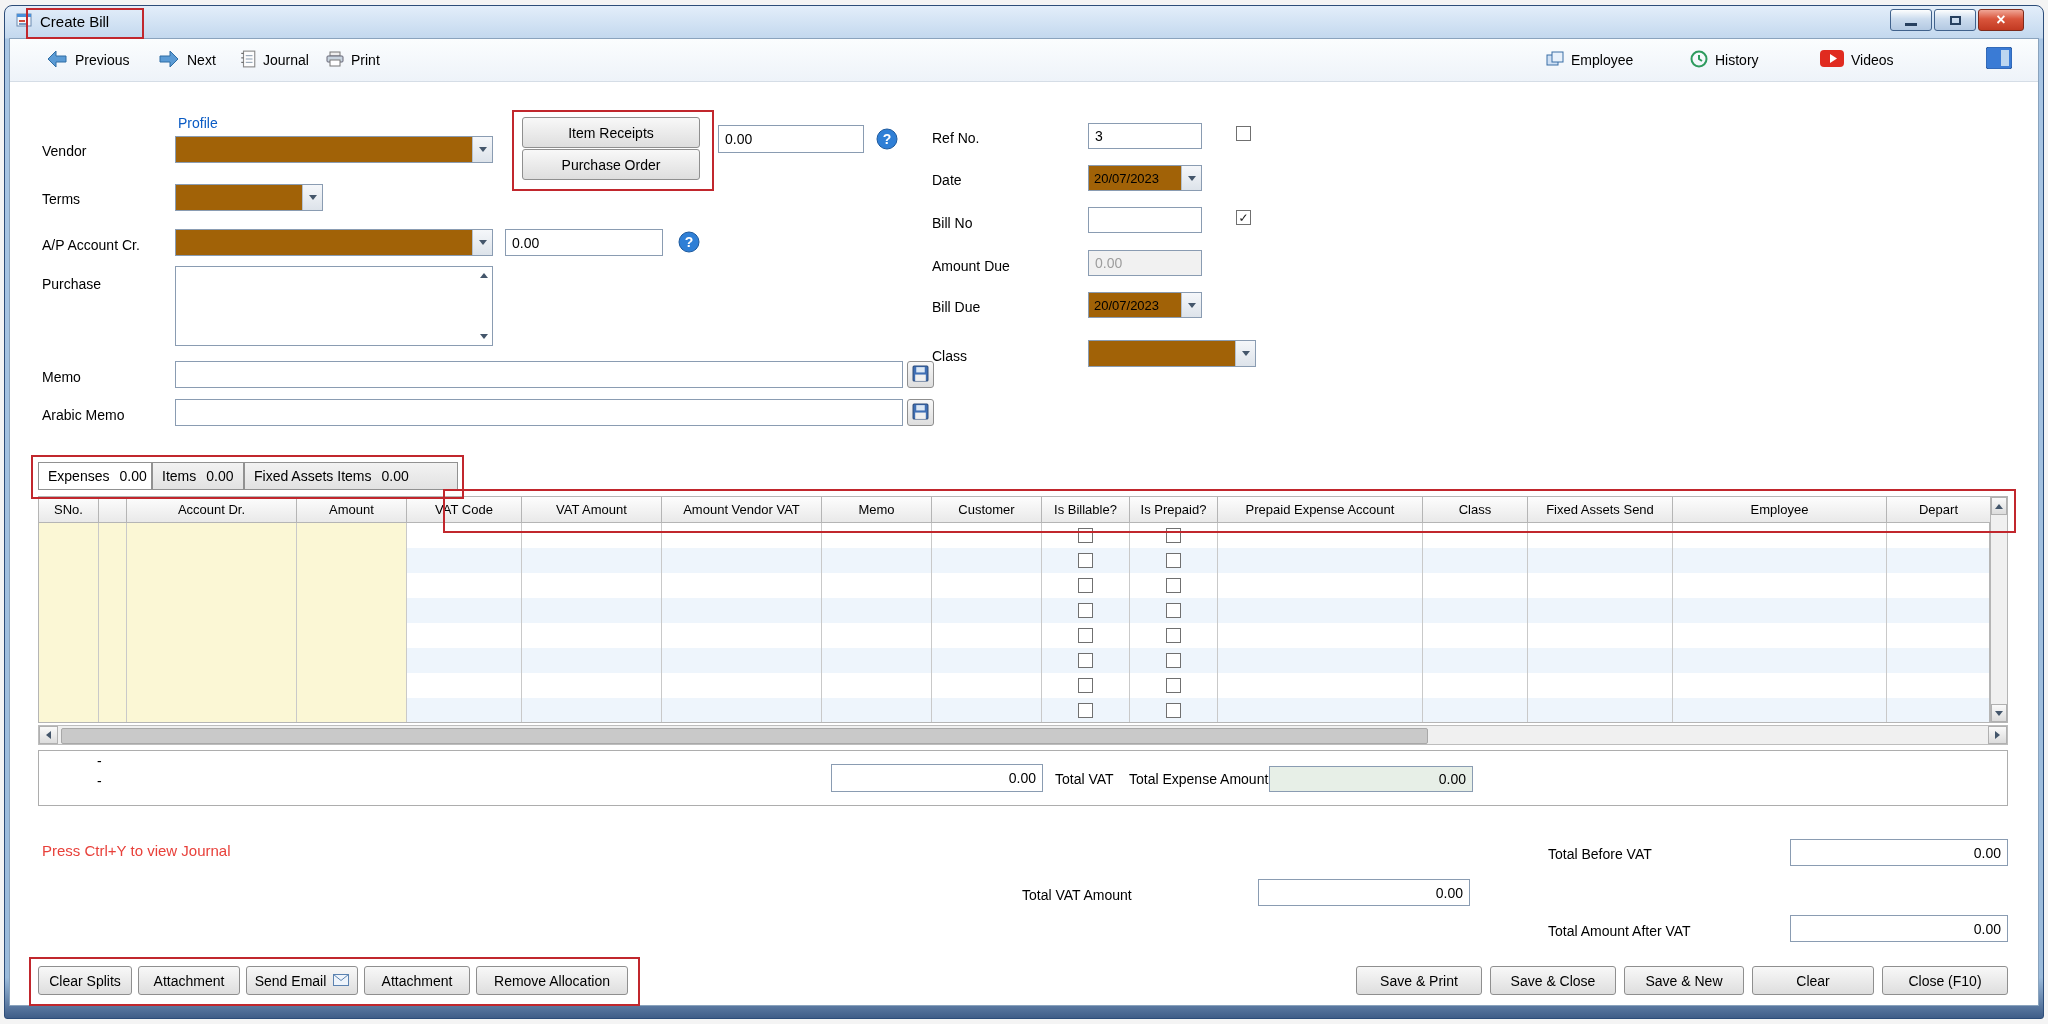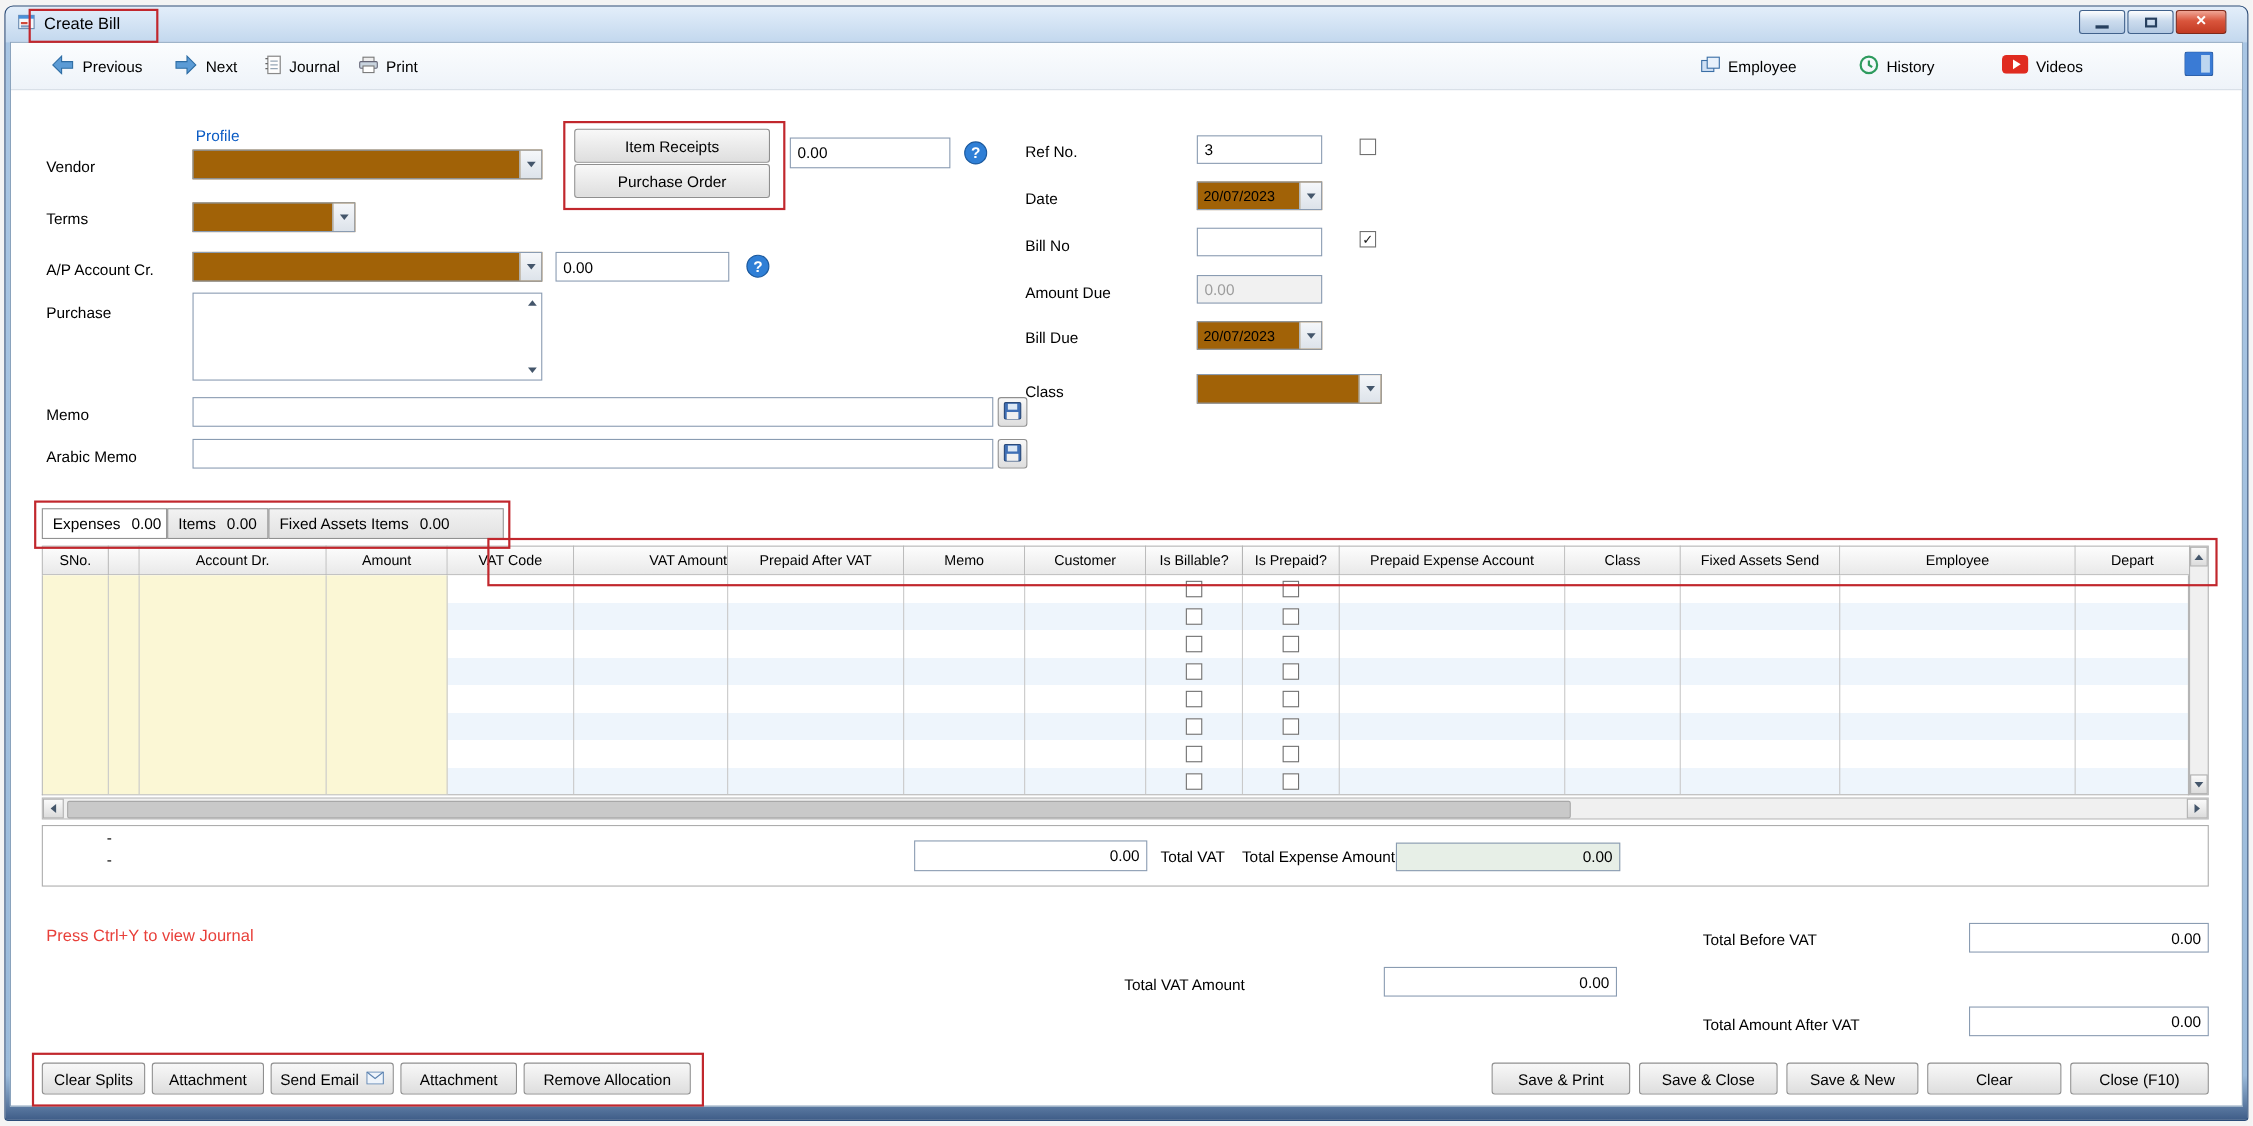--- a/index.html
+++ b/index.html
@@ -283,22 +283,22 @@
     <span>Fixed Assets Items</span>
     <span>0.00</span>
   </div>
 
   <div class="grid-header">
       <div class="gh-cell" style="width: 60px;">SNo.</div>
       <div class="gh-cell" style="width: 28px;"></div>
       <div class="gh-cell" style="width: 170px;">Account Dr.</div>
       <div class="gh-cell" style="width: 110px;">Amount</div>
       <div class="gh-cell" style="width: 115px;">VAT Code</div>
-      <div class="gh-cell" style="width: 140px; text-align: right;">VAT Amount</div>
-      <div class="gh-cell" style="width: 160px;">Prepaid After VAT</div>
+      <div class="gh-cell" style="width: 140px;">VAT Amount</div>
+      <div class="gh-cell" style="width: 160px;">Amount Vendor VAT</div>
       <div class="gh-cell" style="width: 110px;">Memo</div>
       <div class="gh-cell" style="width: 110px;">Customer</div>
       <div class="gh-cell" style="width: 88px;">Is Billable?</div>
       <div class="gh-cell" style="width: 88px;">Is Prepaid?</div>
       <div class="gh-cell" style="width: 205px;">Prepaid Expense Account</div>
       <div class="gh-cell" style="width: 105px;">Class</div>
       <div class="gh-cell" style="width: 145px;">Fixed Assets Send</div>
       <div class="gh-cell" style="width: 214px;">Employee</div>
       <div class="gh-cell" style="width: 104px;">Depart</div>
     </div>

